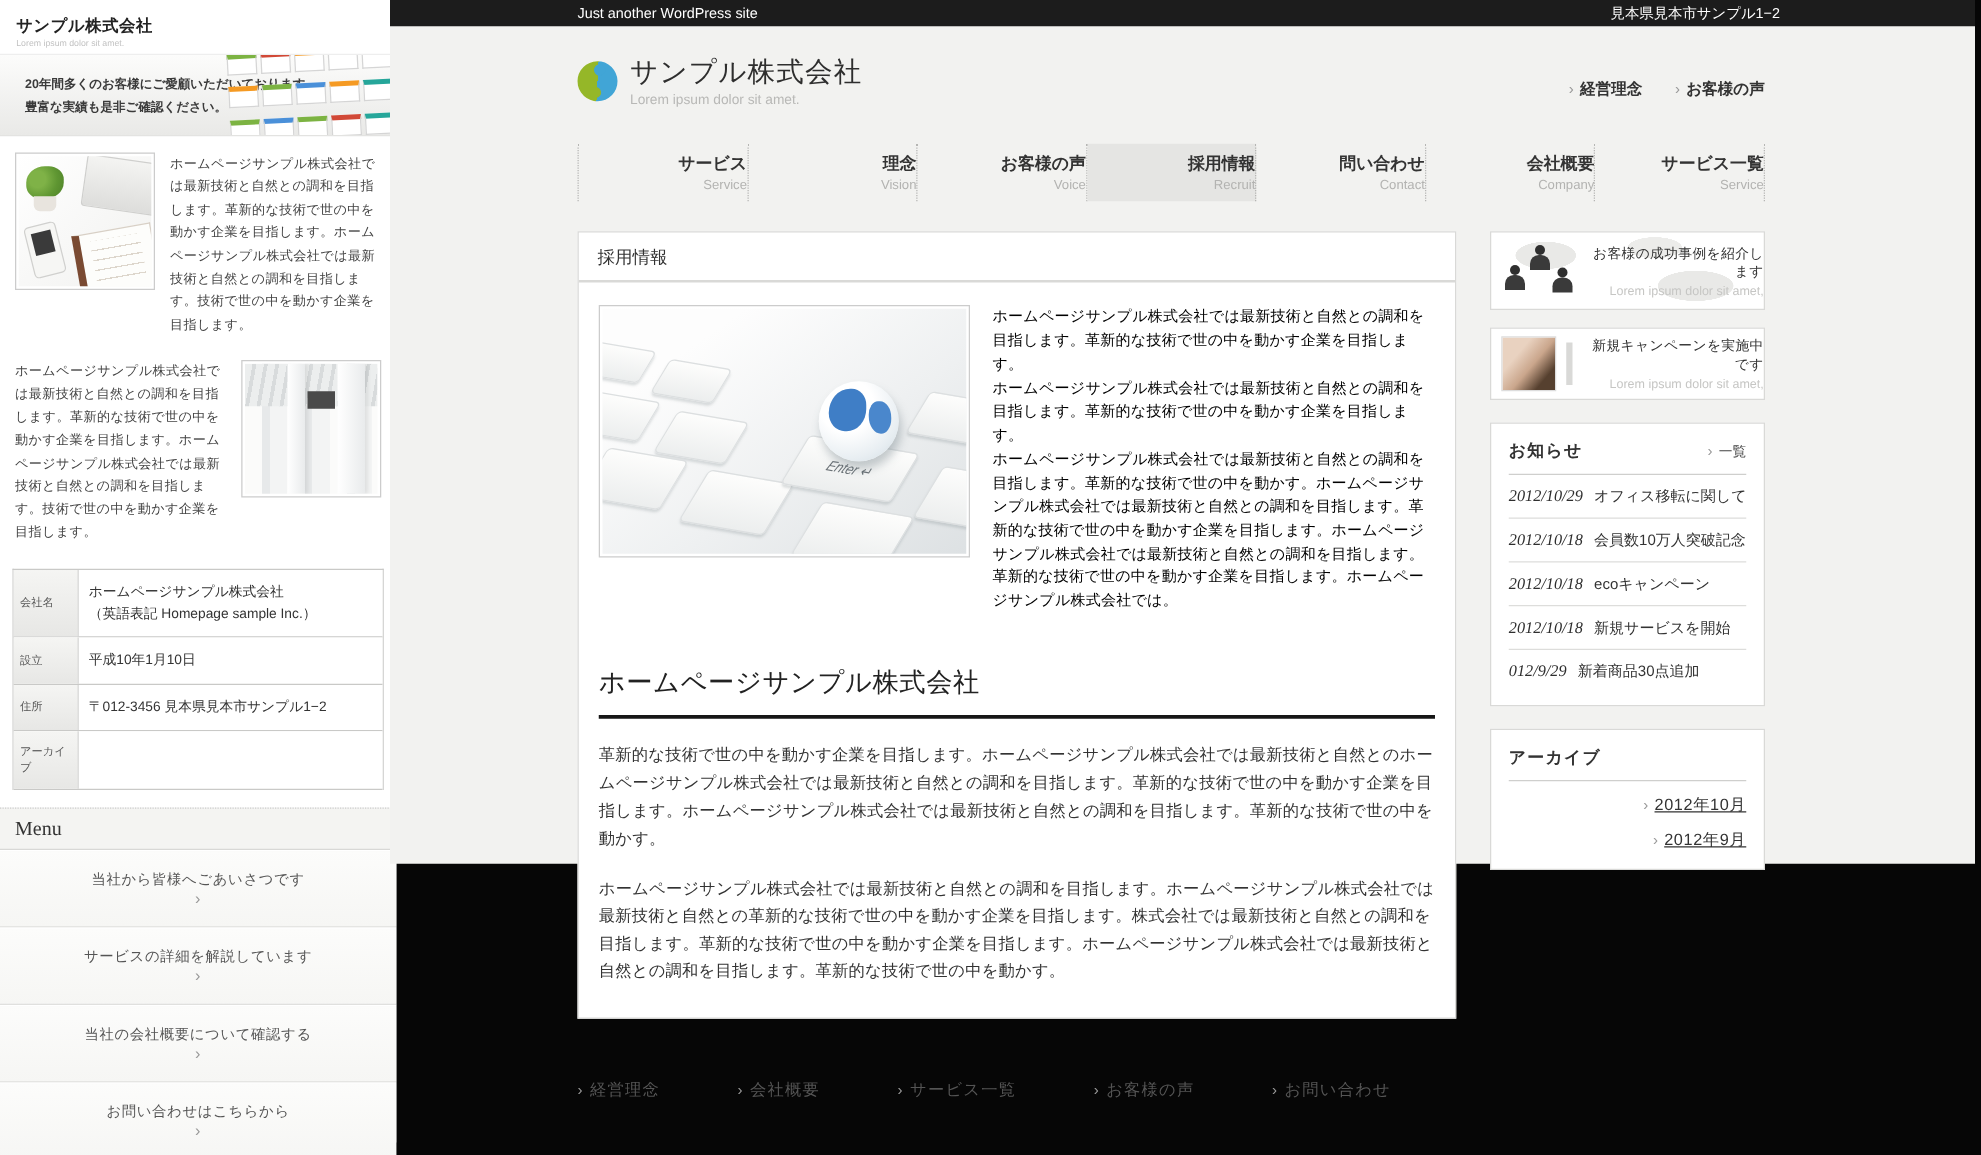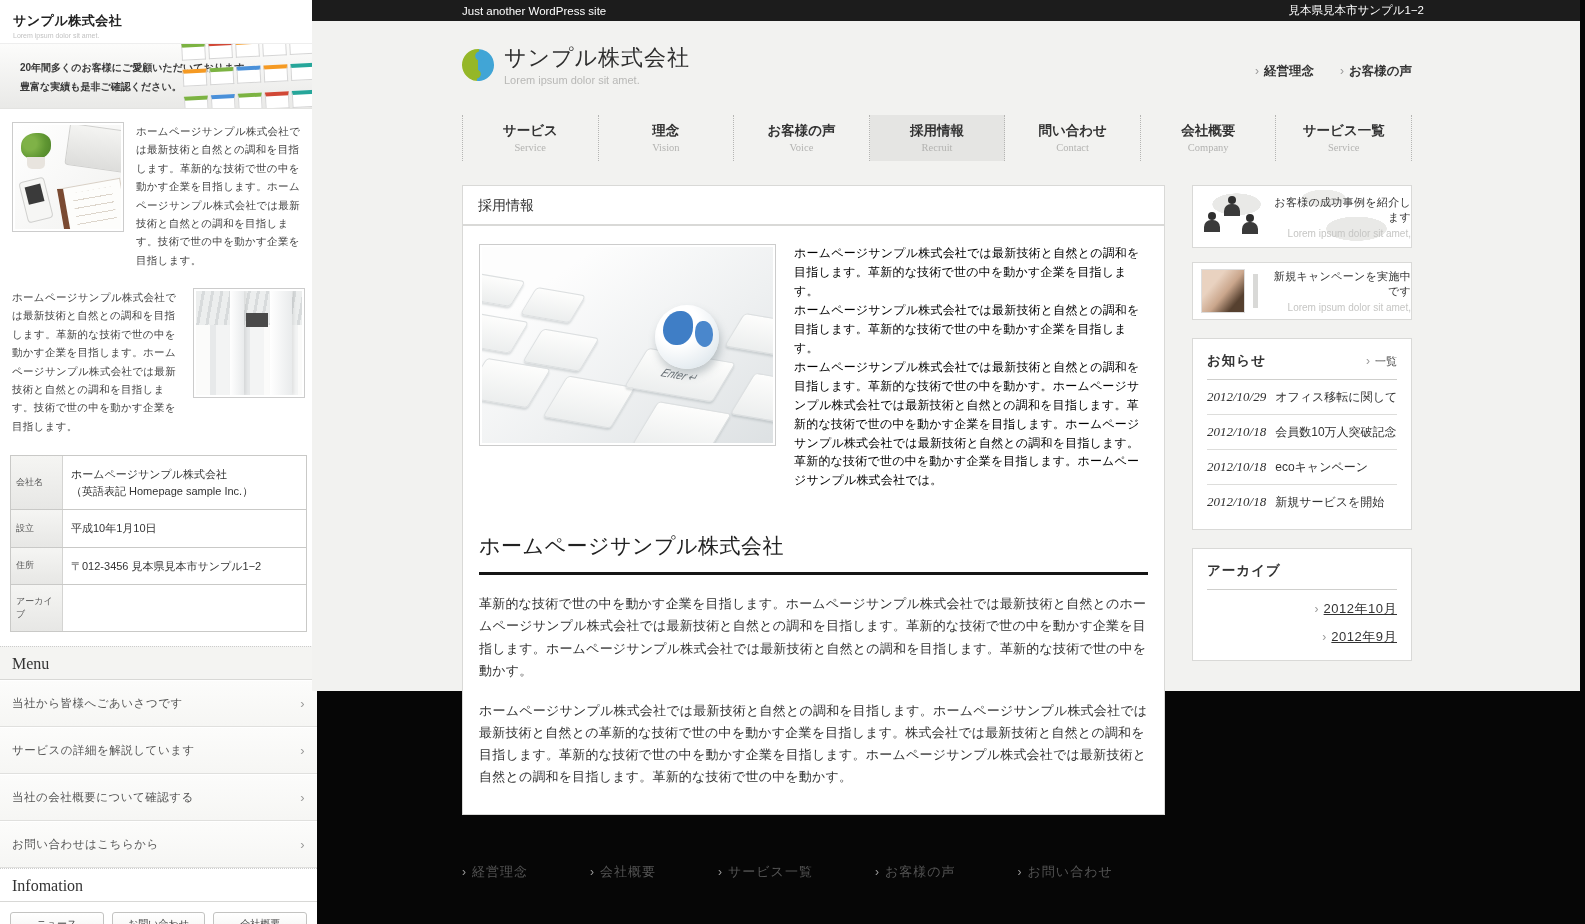--- a/index.html
+++ b/index.html
@@ -33,21 +33,21 @@
   .col1,.col2 { position:absolute; top:0; bottom:0; width:22px; background:linear-gradient(90deg,#fff,#e9ebec); box-shadow:2px 0 3px rgba(0,0,0,.08); }
   .col1 { right:10px; } .col2 { right:58px; width:14px; }
   .ceil { position:absolute; left:0; top:0; right:0; height:34px; background:repeating-linear-gradient(100deg,#eceeee 0 6px,#d8dbdc 6px 9px); }
   .sign { position:absolute; right:34px; top:22px; width:22px; height:14px; background:#4a4a4a; }
   .lsb-table { margin:14px 10px 0; border:1px solid #c9c9c7; border-bottom:none; font-size:11px; }
   .trow { display:flex; border-bottom:1px solid #c9c9c7; background:#fff; }
   .trow .th { flex:0 0 52px; background:linear-gradient(180deg,#f5f5f3,#e7e7e5); color:#555; font-size:9px; padding:10px 5px; display:flex; align-items:center; border-right:1px solid #d4d4d2; }
   .trow .td { flex:1; color:#333; padding:10px 8px; line-height:1.5; white-space:pre-line; display:flex; align-items:center; }
   .serif-h { font-family:"Liberation Serif","DejaVu Serif",serif; font-size:16px; color:#333; padding:8px 12px 6px; border-bottom:1px solid #d8d8d6; }
   .lsb-menu { margin-top:14px; border-top:1px dotted #ccc; background:#f4f4f2; }
-  .menu-item { display:flex; justify-content:space-between; align-items:center; padding:15px 12px; font-size:11.5px; color:#555; background:linear-gradient(180deg,#fcfcfb,#f6f6f4); border-bottom:1px solid #e0e0de; border-top:1px solid #fff; cursor:pointer; letter-spacing:.5px; }
+  .menu-item { display:flex; justify-content:space-between; align-items:center; padding:15px 12px; font-size:11.5px; color:#555; background:linear-gradient(180deg,#fcfcfb,#f6f6f4); border-bottom:1px solid #e0e0de; border-top:1px solid #fff; cursor:pointer; letter-spacing:.5px;flex-direction:column; }
   .menu-item .arw { color:#9a9a9a; font-size:13px; }
   .lsb-info { border-top:1px dotted #ccc; background:#fff; }
   .btn-row { display:flex; gap:8px; padding:10px 10px 12px; }
   .sbtn { flex:1; height:24px; background:linear-gradient(180deg,#fff,#f3f3f1); border:1px solid #c3c3c1; border-radius:3px; font-size:10px; color:#444; display:flex; align-items:center; justify-content:center; cursor:pointer; }
 
   
   .main { position:absolute; left:312px; top:0; width:1268px; height:691px; background:#f2f2f0; }
   .topbar { height:21px; background:#1c1c1c; }
   .tb-in { width:962px; margin-left:150px; height:100%; display:flex; justify-content:space-between; align-items:center; color:#fff; font-size:11.5px; }
   .mcontainer { width:950px; margin-left:150px; }
@@ -55,21 +55,21 @@
   .brand { display:flex; align-items:center; gap:10px; }
   .brand-icon { position:relative; width:32px; height:32px; border-radius:50%; background:linear-gradient(105deg,#95b728 50%,#41a5d6 50%); transform:rotate(-12deg); }
   .brand-icon::before { content:""; position:absolute; left:15px; top:3px; width:9px; height:9px; border-radius:50%; background:#41a5d6; }
   .brand-icon::after { content:""; position:absolute; left:8px; top:20px; width:9px; height:9px; border-radius:50%; background:#95b728; }
   .brand-name { font-size:22px; color:#2e2e2e; letter-spacing:1px; }
   .brand-tag { font-size:11px; color:#b8b8b6; margin-top:1px; }
   .hlinks { display:flex; gap:26px; padding-top:14px; }
   .hlink { font-size:12.5px; font-weight:bold; color:#333; cursor:pointer; }
   .hlink .arw, .flink .arw, .more .arw, .alink .arw { color:#9a9a9a; font-weight:normal; margin-right:5px; font-size:12px; }
   .nav { display:flex; margin-top:7px; height:46px; border-left:1px dotted #b5b5b3; border-right:1px dotted #b5b5b3; }
-  .tab { flex:1; text-align:center; padding-top:7px; cursor:pointer; border-right:1px dotted #b5b5b3;font-family:Liberation Serif, serif; }
+  .tab { flex:1; text-align:right; padding-top:7px; cursor:pointer; border-right:1px dotted #b5b5b3; }
   .tab:last-child { border-right:none; }
   .tab.active { background:#e5e5e3; }
   .tab-l { font-size:13.5px; font-weight:bold; color:#333; }
   .tab-s { font-size:10.5px; color:#b3b3b1; margin-top:2px; }
   .content-row { display:flex; margin-top:24px; align-items:flex-start; }
   .cbox { width:703px; background:#fff; border:1px solid #d9d9d7; }
   .cbox-title { font-size:14px; color:#333; padding:11px 15px 9px; }
   .title-rule { height:2px; background:#d9d9d7; }
   .cbody { padding:18px 16px 26px; }
   .media-row { display:flex; gap:18px; }
@@ -346,20 +346,24 @@
               <span class="news-txt">会員数10万人突破記念</span>
             </div>
             <div class="news-item">
               <span class="news-date">2012/10/18</span>
               <span class="news-txt">ecoキャンペーン</span>
             </div>
             <div class="news-item">
               <span class="news-date">2012/10/18</span>
               <span class="news-txt">新規サービスを開始</span>
             </div>
+            <div class="news-item">
+              <span class="news-date">012/9/29</span>
+              <span class="news-txt">新着商品30点追加</span>
+            </div>
           </div>
 
           <div class="rbox">
             <div class="rbox-head">
               <span class="rbox-title">アーカイブ</span>
             </div>
             <span class="alink"><span class="arw">›</span><u>2012年10月</u></span>
             <span class="alink"><span class="arw">›</span><u>2012年9月</u></span>
           </div>
         </div>

